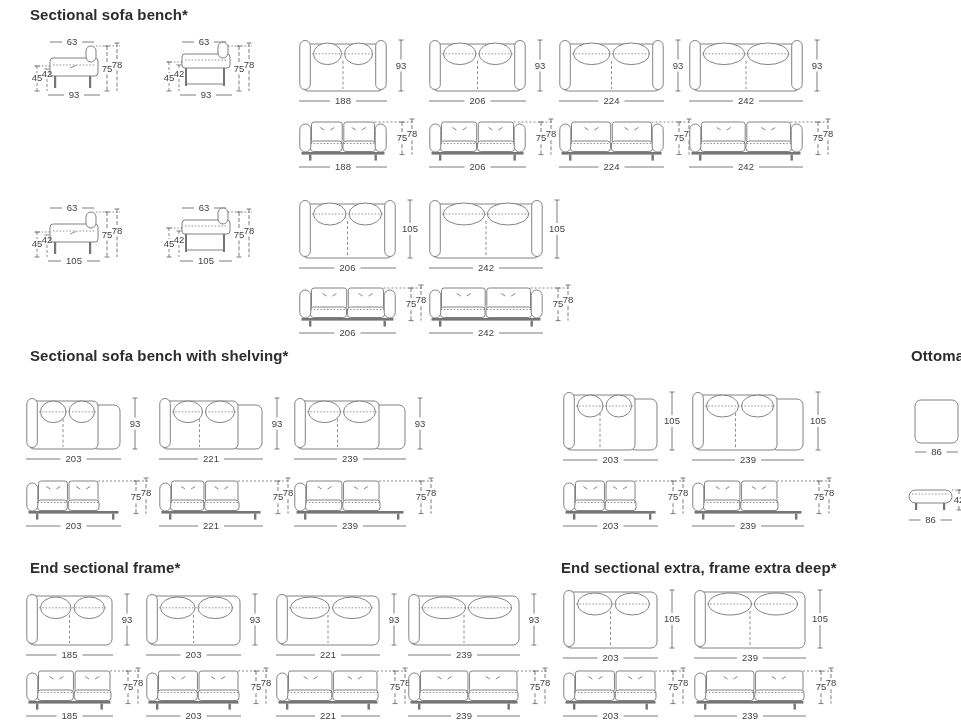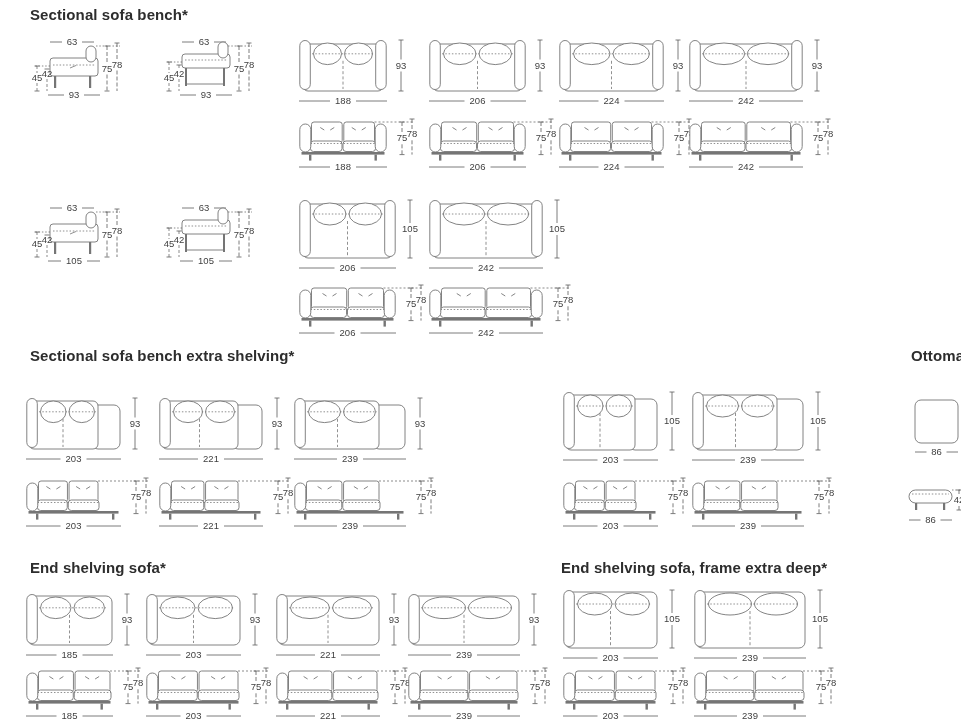--- a/index.html
+++ b/index.html
@@ -442,21 +442,21 @@
           <text x="129" y="31.3" text-anchor="middle" class="dim">75</text>
           <text x="139" y="27.3" text-anchor="middle" class="dim">78</text>
           <line x1="0" y1="57" x2="44" y2="57" stroke="#5a5a5a" stroke-width="0.8" stroke-linecap="butt"></line>
           <line x1="70" y1="57" x2="114" y2="57" stroke="#5a5a5a" stroke-width="0.8" stroke-linecap="butt"></line>
           <text x="57" y="60.2" text-anchor="middle" class="dim">242</text>
         </svg>
       </div>
   </div>
 
   <div class="section" id="sec-2">
-    <h2 class="title t2">Sectional sofa bench extra shelving*</h2>
+    <h2 class="title t2">Sectional sofa bench with shelving*</h2>
     <div class="figs">
         <svg width="123" height="70" class="fig" style="left: 10px; top: 396px;">
           <rect x="66" y="9" width="28" height="44" rx="6" fill="#fff" stroke="#757575" stroke-width="0.9"></rect>
           <rect x="3" y="5" width="69" height="48" rx="5" fill="#fff" stroke="#757575" stroke-width="0.9"></rect>
           <rect x="0.8" y="2.5" width="10.5" height="49" rx="5.2" fill="#fff" stroke="#757575" stroke-width="0.9"></rect>
           <ellipse cx="27.25" cy="15.8" rx="12.75" ry="10.8" fill="#fff" stroke="#757575" stroke-width="0.9"></ellipse>
           <ellipse cx="55.75" cy="15.8" rx="12.75" ry="10.8" fill="#fff" stroke="#757575" stroke-width="0.9"></ellipse>
           <line x1="13" y1="15.8" x2="70" y2="15.8" stroke="#757575" stroke-width="0.8" stroke-linecap="butt" stroke-dasharray="1.5,1.8"></line>
           <line x1="37" y1="22.8" x2="37" y2="51" stroke="#757575" stroke-width="0.8" stroke-linecap="butt" stroke-dasharray="3,2.2"></line>
           <line x1="109" y1="2" x2="109" y2="21.5" stroke="#5a5a5a" stroke-width="0.8" stroke-linecap="butt"></line>
@@ -678,21 +678,21 @@
           <text x="127" y="31.3" text-anchor="middle" class="dim">75</text>
           <text x="137" y="27.3" text-anchor="middle" class="dim">78</text>
           <line x1="0" y1="57" x2="43" y2="57" stroke="#5a5a5a" stroke-width="0.8" stroke-linecap="butt"></line>
           <line x1="69" y1="57" x2="112" y2="57" stroke="#5a5a5a" stroke-width="0.8" stroke-linecap="butt"></line>
           <text x="56" y="60.2" text-anchor="middle" class="dim">239</text>
         </svg>
       </div>
   </div>
 
   <div class="section" id="sec-4">
-    <h2 class="title t4">End shelving sofa*</h2>
+    <h2 class="title t4">End sectional frame*</h2>
     <div class="figs">
         <svg width="115" height="70" class="fig" style="left: 10px; top: 592px;">
           <rect x="2" y="4" width="84" height="49" rx="6" fill="#fff" stroke="#757575" stroke-width="0.9"></rect>
           <rect x="0.8" y="2.5" width="10.5" height="49" rx="5.2" fill="#fff" stroke="#757575" stroke-width="0.9"></rect>
           <ellipse cx="29.75" cy="15.8" rx="15.25" ry="10.8" fill="#fff" stroke="#757575" stroke-width="0.9"></ellipse>
           <ellipse cx="63.25" cy="15.8" rx="15.25" ry="10.8" fill="#fff" stroke="#757575" stroke-width="0.9"></ellipse>
           <line x1="13" y1="15.8" x2="80" y2="15.8" stroke="#757575" stroke-width="0.8" stroke-linecap="butt" stroke-dasharray="1.5,1.8"></line>
           <line x1="43.5" y1="22.8" x2="43.5" y2="51" stroke="#757575" stroke-width="0.8" stroke-linecap="butt" stroke-dasharray="3,2.2"></line>
           <line x1="101" y1="2" x2="101" y2="21.5" stroke="#5a5a5a" stroke-width="0.8" stroke-linecap="butt"></line>
           <line x1="101" y1="33.5" x2="101" y2="53" stroke="#5a5a5a" stroke-width="0.8" stroke-linecap="butt"></line>
@@ -860,21 +860,21 @@
           <text x="127" y="31.3" text-anchor="middle" class="dim">75</text>
           <text x="137" y="27.3" text-anchor="middle" class="dim">78</text>
           <line x1="0" y1="57" x2="43" y2="57" stroke="#5a5a5a" stroke-width="0.8" stroke-linecap="butt"></line>
           <line x1="69" y1="57" x2="112" y2="57" stroke="#5a5a5a" stroke-width="0.8" stroke-linecap="butt"></line>
           <text x="56" y="60.2" text-anchor="middle" class="dim">239</text>
         </svg>
       </div>
   </div>
 
   <div class="section" id="sec-5">
-    <h2 class="title t5">End shelving sofa, frame extra deep*</h2>
+    <h2 class="title t5">End sectional extra, frame extra deep*</h2>
     <div class="figs">
         <svg width="123" height="77" class="fig" style="left: 547px; top: 588px;">
           <rect x="2" y="4" width="92" height="56" rx="6" fill="#fff" stroke="#757575" stroke-width="0.9"></rect>
           <rect x="0.8" y="2.5" width="10.5" height="56" rx="5.2" fill="#fff" stroke="#757575" stroke-width="0.9"></rect>
           <ellipse cx="31.75" cy="16" rx="17.25" ry="11" fill="#fff" stroke="#757575" stroke-width="0.9"></ellipse>
           <ellipse cx="69.25" cy="16" rx="17.25" ry="11" fill="#fff" stroke="#757575" stroke-width="0.9"></ellipse>
           <line x1="13" y1="16" x2="88" y2="16" stroke="#757575" stroke-width="0.8" stroke-linecap="butt" stroke-dasharray="1.5,1.8"></line>
           <line x1="47.5" y1="23" x2="47.5" y2="58" stroke="#757575" stroke-width="0.8" stroke-linecap="butt" stroke-dasharray="3,2.2"></line>
           <line x1="109" y1="2" x2="109" y2="25" stroke="#5a5a5a" stroke-width="0.8" stroke-linecap="butt"></line>
           <line x1="109" y1="37" x2="109" y2="60" stroke="#5a5a5a" stroke-width="0.8" stroke-linecap="butt"></line>

